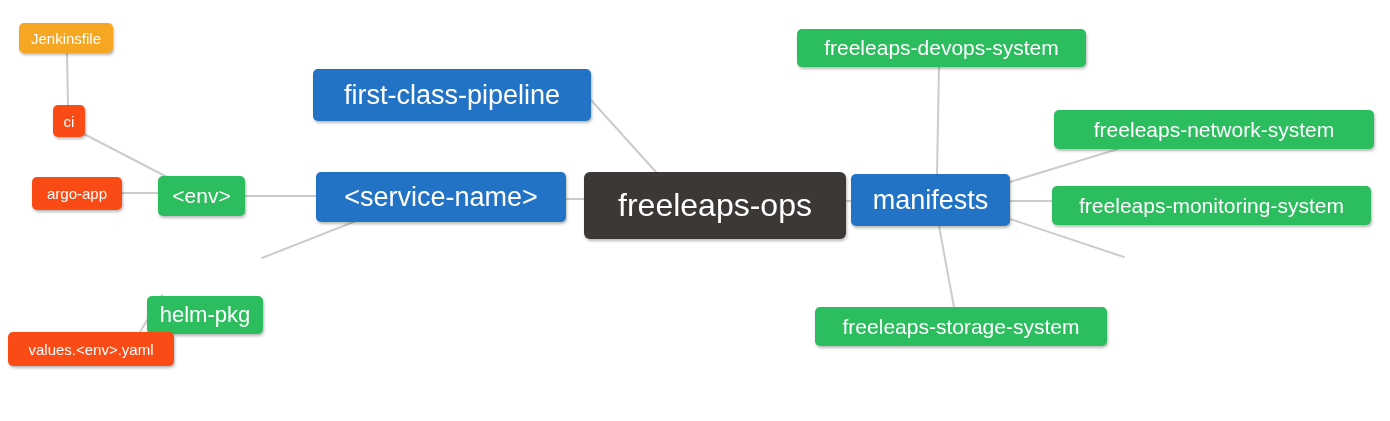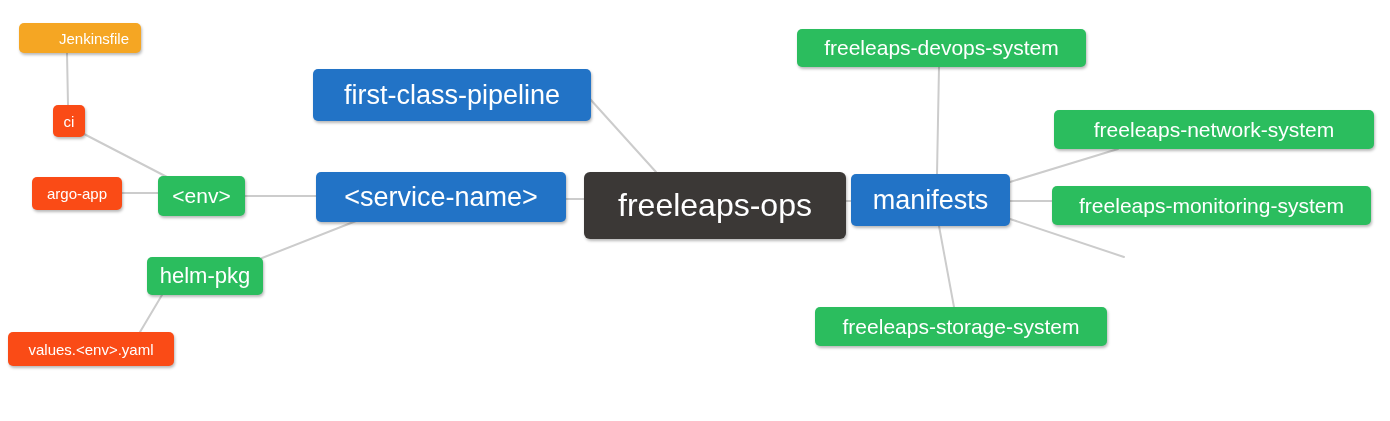--- a/index.html
+++ b/index.html
@@ -71,25 +71,25 @@
     <line x1="581" y1="89" x2="656" y2="172"></line>
     <line x1="566" y1="199" x2="585" y2="199"></line>
     <line x1="845" y1="201" x2="852" y2="201"></line>
     <line x1="937" y1="174" x2="939" y2="67"></line>
     <line x1="1010" y1="182" x2="1118" y2="149"></line>
     <line x1="1010" y1="201" x2="1052" y2="201"></line>
     <line x1="1010" y1="219" x2="1124" y2="257"></line>
     <line x1="939" y1="226" x2="954" y2="307"></line>
   </svg>
 
-  <div class="node n-jenkinsfile" style="background-color: rgb(245, 166, 35); padding-left: 28px;">Jenkinsfile</div>
+  <div class="node n-jenkinsfile" style="background-color: rgb(245, 166, 35);">Jenkinsfile</div>
   <div class="node n-ci" style="background-color: rgb(250, 75, 22);">ci</div>
   <div class="node n-argo" style="background-color: rgb(250, 75, 22);">argo-app</div>
   <div class="node n-env" style="background-color: rgb(43, 189, 94);">&lt;env&gt;</div>
-  <div class="node n-helm" style="background-color: rgb(43, 189, 94);">helm-pkg</div>
+  <div class="node n-helm" style="background-color: rgb(43, 189, 94); margin-top: 39px;">helm-pkg</div>
   <div class="node n-values" style="background-color: rgb(250, 75, 22);">values.&lt;env&gt;.yaml</div>
   <div class="node n-pipeline" style="background-color: rgb(34, 115, 198);">first-class-pipeline</div>
   <div class="node n-service" style="background-color: rgb(34, 115, 198);">&lt;service-name&gt;</div>
   <div class="node n-ops" style="background-color: rgb(59, 56, 54);">freeleaps-ops</div>
   <div class="node n-manifests" style="background-color: rgb(34, 115, 198);">manifests</div>
   <div class="node n-devops" style="background-color: rgb(43, 189, 94);">freeleaps-devops-system</div>
   <div class="node n-network" style="background-color: rgb(43, 189, 94);">freeleaps-network-system</div>
   <div class="node n-monitoring" style="background-color: rgb(43, 189, 94);">freeleaps-monitoring-system</div>
   <div class="node n-storage" style="background-color: rgb(43, 189, 94);">freeleaps-storage-system</div>
 

